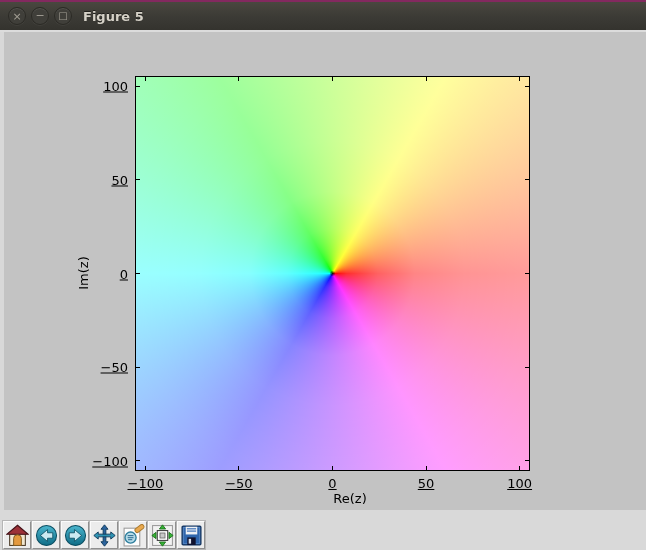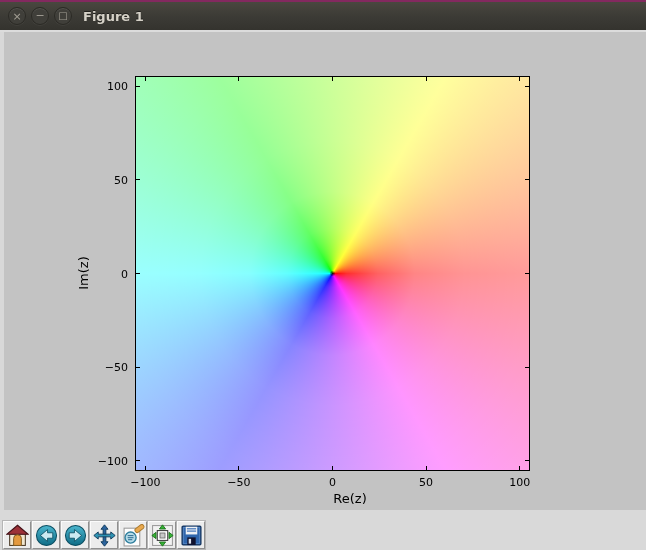--- a/index.html
+++ b/index.html
@@ -64,21 +64,21 @@
         hsl(0,100%,50%) 90deg,  hsl(330,100%,50%) 120deg, hsl(300,100%,50%) 150deg,
         hsl(270,100%,50%) 180deg, hsl(240,100%,50%) 210deg, hsl(210,100%,50%) 240deg,
         hsl(180,100%,50%) 270deg, hsl(150,100%,50%) 300deg, hsl(120,100%,50%) 330deg,
         hsl(90,100%,50%) 360deg);
   }
   .tick{position:absolute;background:#000;}
   .tick.v{width:1px;height:4px;}
   .tick.h{width:4px;height:1px;}
 
   .ticklabel{
-    position:absolute;color:#000;font-size:11px;white-space:nowrap;
+    position:absolute;color:#000;font-size:13px;white-space:nowrap;text-decoration:underline;
   }
   .ticklabel.x{transform:translate(-50%,0);}
   .ticklabel.y{transform:translate(-100%,-50%);}
 
   .axis-label{position:absolute;color:#000;font-size:13px;}
   .axis-label.x{left:350px;top:461px;transform:translate(-50%,0);}
   .axis-label.y{left:83px;top:243px;transform:translate(-50%,-50%) rotate(-90deg);}
 
   
   .toolbar{
@@ -107,21 +107,21 @@
       <div class="win-btn close">
         <span>×</span>
       </div>
       <div class="win-btn min">
         <span>−</span>
       </div>
       <div class="win-btn max">
         <span>□</span>
       </div>
     </div>
-    <span class="win-title">Figure 1</span>
+    <span class="win-title">Figure 5</span>
   </div>
 
   <div class="canvas">
     <div class="canvas-left-strip"></div>
     <div class="canvas-top-strip"></div>
 
     <div class="plot">
         <div class="tick v" style="left: 8.85714px; bottom: 0px;"></div>
         <div class="tick v" style="left: 8.85714px; top: 0px;"></div>
         <div class="tick v" style="left: 102.429px; bottom: 0px;"></div>

